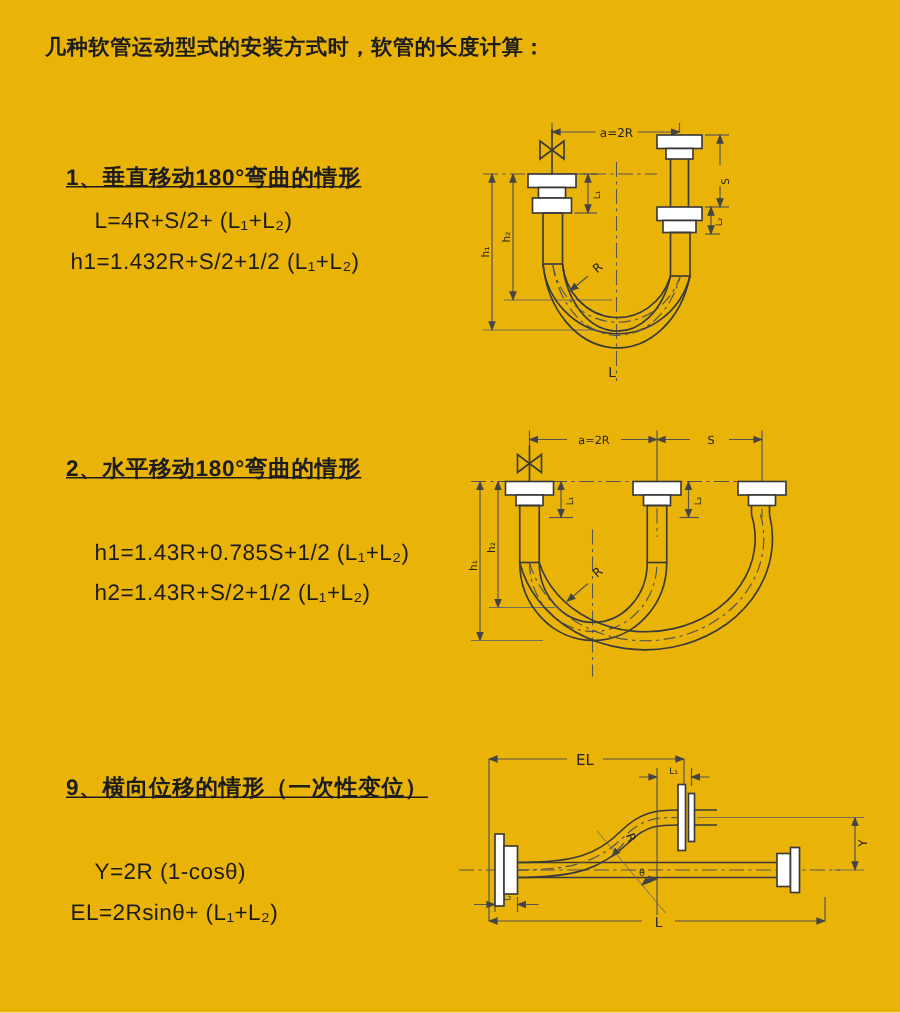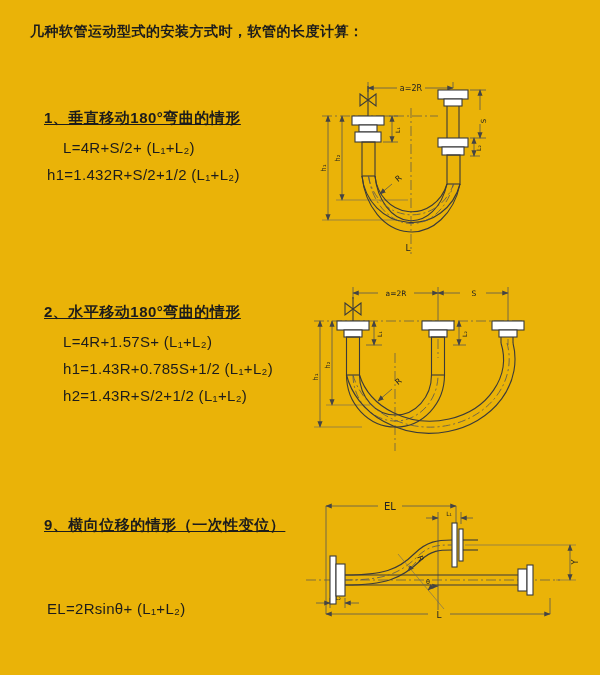--- a/index.html
+++ b/index.html
@@ -23,25 +23,25 @@
 
 <div class="page">
 
   <div class="t title" style="left:30px;top:23px">几种软管运动型式的安装方式时，软管的长度计算：</div>
 
   <div class="t heading" style="left:44px;top:109px">1、垂直移动180°弯曲的情形</div>
   <div class="t formula" style="left:63px;top:139px">L=4R+S/2+ (L₁+L₂)</div>
   <div class="t formula" style="left:47px;top:166px">h1=1.432R+S/2+1/2 (L₁+L₂)</div>
 
   <div class="t heading" style="left:44px;top:303px">2、水平移动180°弯曲的情形</div>
-  <div class="t formula" style="left:63px;top:333px">L=4R+1.57S+ (L₁+L₂)</div>
   <div class="t formula" style="left:63px;top:360px">h1=1.43R+0.785S+1/2 (L₁+L₂)</div>
   <div class="t formula" style="left:63px;top:387px">h2=1.43R+S/2+1/2 (L₁+L₂)</div>
 
   <div class="t heading" style="left:44px;top:516px">9、横向位移的情形（一次性变位）</div>
+  <div class="t formula" style="left:63px;top:573px">Y=2R (1-cosθ)</div>
   <div class="t formula" style="left:47px;top:600px">EL=2Rsinθ+ (L₁+L₂)</div>
 
   <svg style="left:308px;top:72px" width="287" height="185" viewBox="0 0 287 185">
     <defs>
       <marker id="ar1" viewBox="0 0 10 10" refX="9" refY="5" markerWidth="8" markerHeight="8" orient="auto-start-reverse">
         <path d="M0,1 L10,5 L0,9 Z" fill="#444"></path>
       </marker>
       <pattern id="ha1" width="4" height="4" patternUnits="userSpaceOnUse">
         <path d="M0,4 L4,0 M0,0 L4,4" stroke="#666" stroke-width="0.6"></path>
       </pattern>

